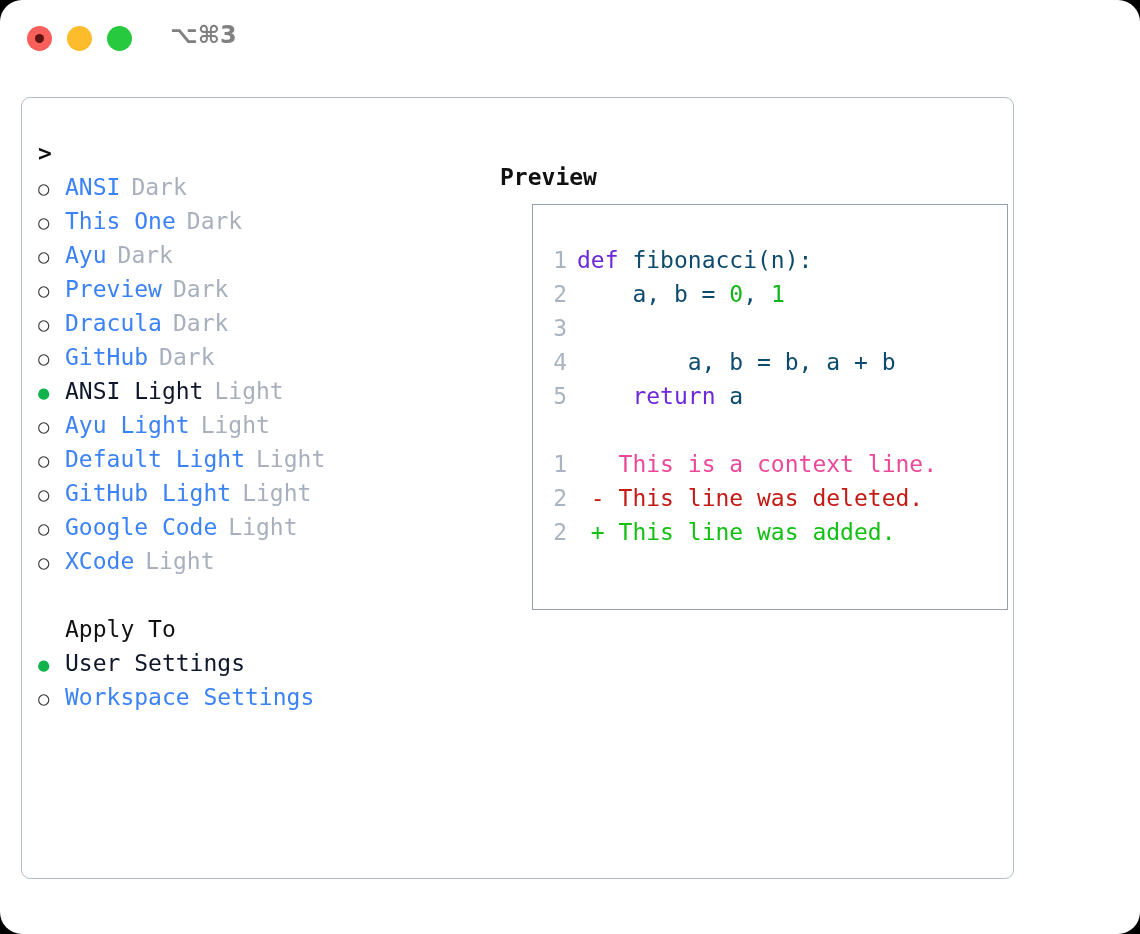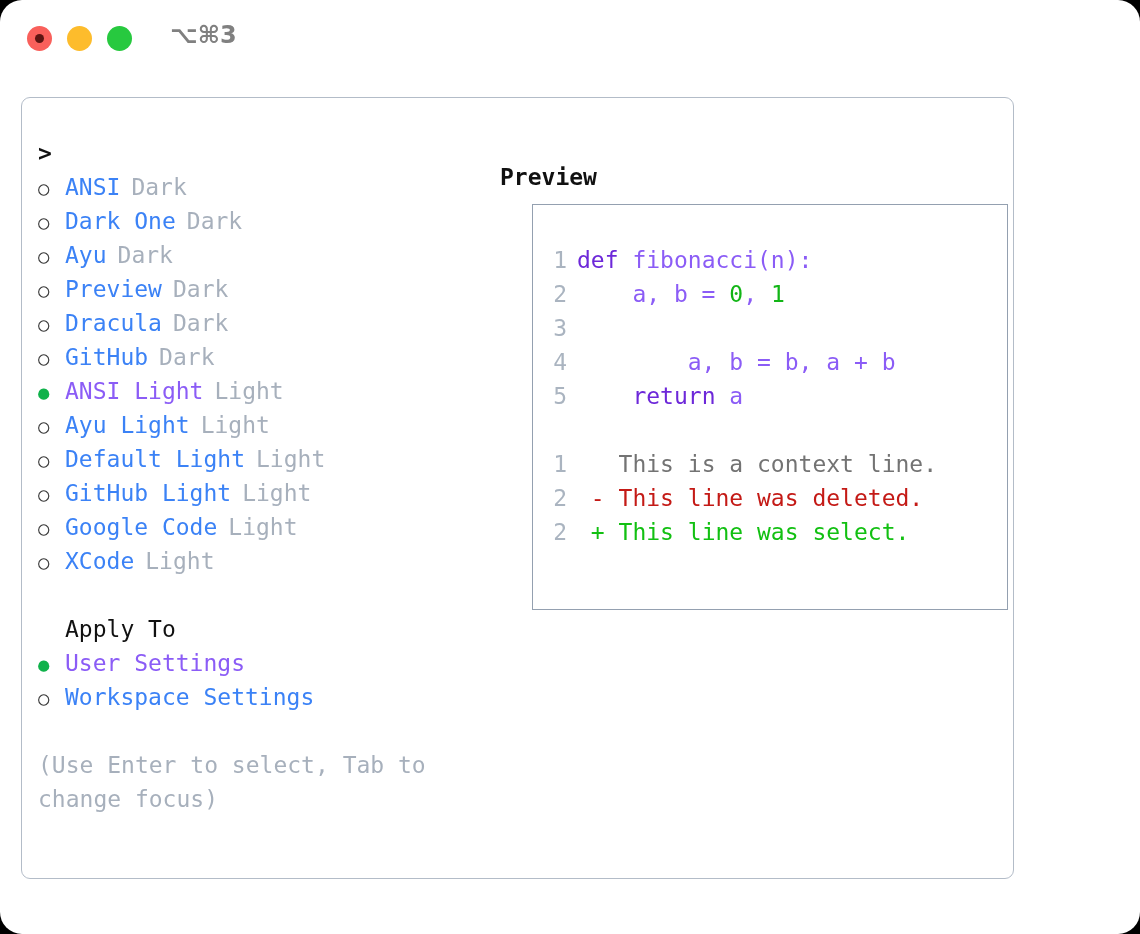--- a/index.html
+++ b/index.html
@@ -126,21 +126,21 @@
   .marker-caret {
     color: #111111;
     font-weight: bold;
   }
 
   .heading {
     font-weight: bold;
     color: #111111;
   }
   .label-plain  { color: #3b82f6; }
-  .label-sel    { color: #8b5cf6; }
+  .label-sel    { color: #0f172a; }
   .variant      { color: #a7b0bc; }
   .gap          { display:inline-block; width: 11px; }
 
   .spacer-row { height: 34px; }
 
   .apply-heading {
     padding-left: 27px;
     color: #111111;
   }
 
@@ -188,22 +188,22 @@
     flex: 0 0 34px;
     text-align: right;
     color: #aab4c0;
     padding-right: 10px;
     box-sizing: content-box;
   }
   .code-txt { white-space: pre; }
   .tok-kw    { color: #6d28d9; }
   .tok-fn    { color: #16b9c9; }
   .tok-num   { color: #12b516; }
-  .tok-plain { color: #8b5cf6; }
-  .tok-ctx   { color: #737373; text-align: center; }
+  .tok-plain { color: #0c4a6e; }
+  .tok-ctx   { color: #ec4899; text-align: center; }
   .tok-del   { color: #c41a16; }
   .tok-add   { color: #12c012; }
   .code-blank { height: 34px; }
 </style>
 </head>
 <body>
 
 <div class="window">
 
   <div class="titlebar">
@@ -218,21 +218,21 @@
   <div class="panel">
 
     <div class="col-left">
 
       <div class="row">
         <span class="marker marker-caret">&gt;</span>
       </div>
 
       <div id="theme-list">
           <div class="row"><span class="marker marker-dot-off">○</span><span class="label-plain">ANSI</span><span class="gap"></span><span class="variant">Dark</span></div>
-          <div class="row"><span class="marker marker-dot-off">○</span><span class="label-plain">Dark One</span><span class="gap"></span><span class="variant">Dark</span></div>
+          <div class="row"><span class="marker marker-dot-off">○</span><span class="label-plain">This One</span><span class="gap"></span><span class="variant">Dark</span></div>
           <div class="row"><span class="marker marker-dot-off">○</span><span class="label-plain">Ayu</span><span class="gap"></span><span class="variant">Dark</span></div>
           <div class="row"><span class="marker marker-dot-off">○</span><span class="label-plain">Preview</span><span class="gap"></span><span class="variant">Dark</span></div>
           <div class="row"><span class="marker marker-dot-off">○</span><span class="label-plain">Dracula</span><span class="gap"></span><span class="variant">Dark</span></div>
           <div class="row"><span class="marker marker-dot-off">○</span><span class="label-plain">GitHub</span><span class="gap"></span><span class="variant">Dark</span></div>
           <div class="row"><span class="marker marker-dot-on">●</span><span class="label-sel">ANSI Light</span><span class="gap"></span><span class="variant">Light</span></div>
           <div class="row"><span class="marker marker-dot-off">○</span><span class="label-plain">Ayu Light</span><span class="gap"></span><span class="variant">Light</span></div>
           <div class="row"><span class="marker marker-dot-off">○</span><span class="label-plain">Default Light</span><span class="gap"></span><span class="variant">Light</span></div>
           <div class="row"><span class="marker marker-dot-off">○</span><span class="label-plain">GitHub Light</span><span class="gap"></span><span class="variant">Light</span></div>
           <div class="row"><span class="marker marker-dot-off">○</span><span class="label-plain">Google Code</span><span class="gap"></span><span class="variant">Light</span></div>
           <div class="row"><span class="marker marker-dot-off">○</span><span class="label-plain">XCode</span><span class="gap"></span><span class="variant">Light</span></div>
@@ -244,37 +244,36 @@
         <span class="apply-heading">Apply To</span>
       </div>
 
       <div id="apply-list">
           <div class="row"><span class="marker marker-dot-on">●</span><span class="label-sel">User Settings</span></div>
           <div class="row"><span class="marker marker-dot-off">○</span><span class="label-plain">Workspace Settings</span></div>
         </div>
 
       <div class="spacer-row"></div>
 
-      <div class="hint">(Use Enter to select, Tab to change focus)</div>
     </div>
 
     <div class="col-right">
       <div class="preview-title">Preview</div>
 
       <div class="code-box">
         <div id="code-lines">
             <div class="code-line"><span class="ln">1</span><span class="code-txt"><span class="tok-kw">def </span><span class="tok-plain">fibonacci(n):</span></span></div>
             <div class="code-line"><span class="ln">2</span><span class="code-txt"><span class="tok-plain">    a, b = </span><span class="tok-num">0</span><span class="tok-plain">, </span><span class="tok-num">1</span></span></div>
             <div class="code-line"><span class="ln">3</span></div>
             <div class="code-line"><span class="ln">4</span><span class="code-txt"><span class="tok-plain">        a, b = b, a + b</span></span></div>
             <div class="code-line"><span class="ln">5</span><span class="code-txt"><span class="tok-plain">    </span><span class="tok-kw">return</span><span class="tok-plain"> a</span></span></div>
           </div>
         <div class="code-blank"></div>
         <div id="diff-lines">
             <div class="code-line"><span class="ln">1</span><span class="tok-ctx">  </span><span class="tok-ctx"> This is a context line.</span></div>
             <div class="code-line"><span class="ln">2</span><span class="tok-del"> -</span><span class="tok-del"> This line was deleted.</span></div>
-            <div class="code-line"><span class="ln">2</span><span class="tok-add"> +</span><span class="tok-add"> This line was select.</span></div>
+            <div class="code-line"><span class="ln">2</span><span class="tok-add"> +</span><span class="tok-add"> This line was added.</span></div>
           </div>
       </div>
     </div>
 
   </div>
 </div>
 
 </body></html>

